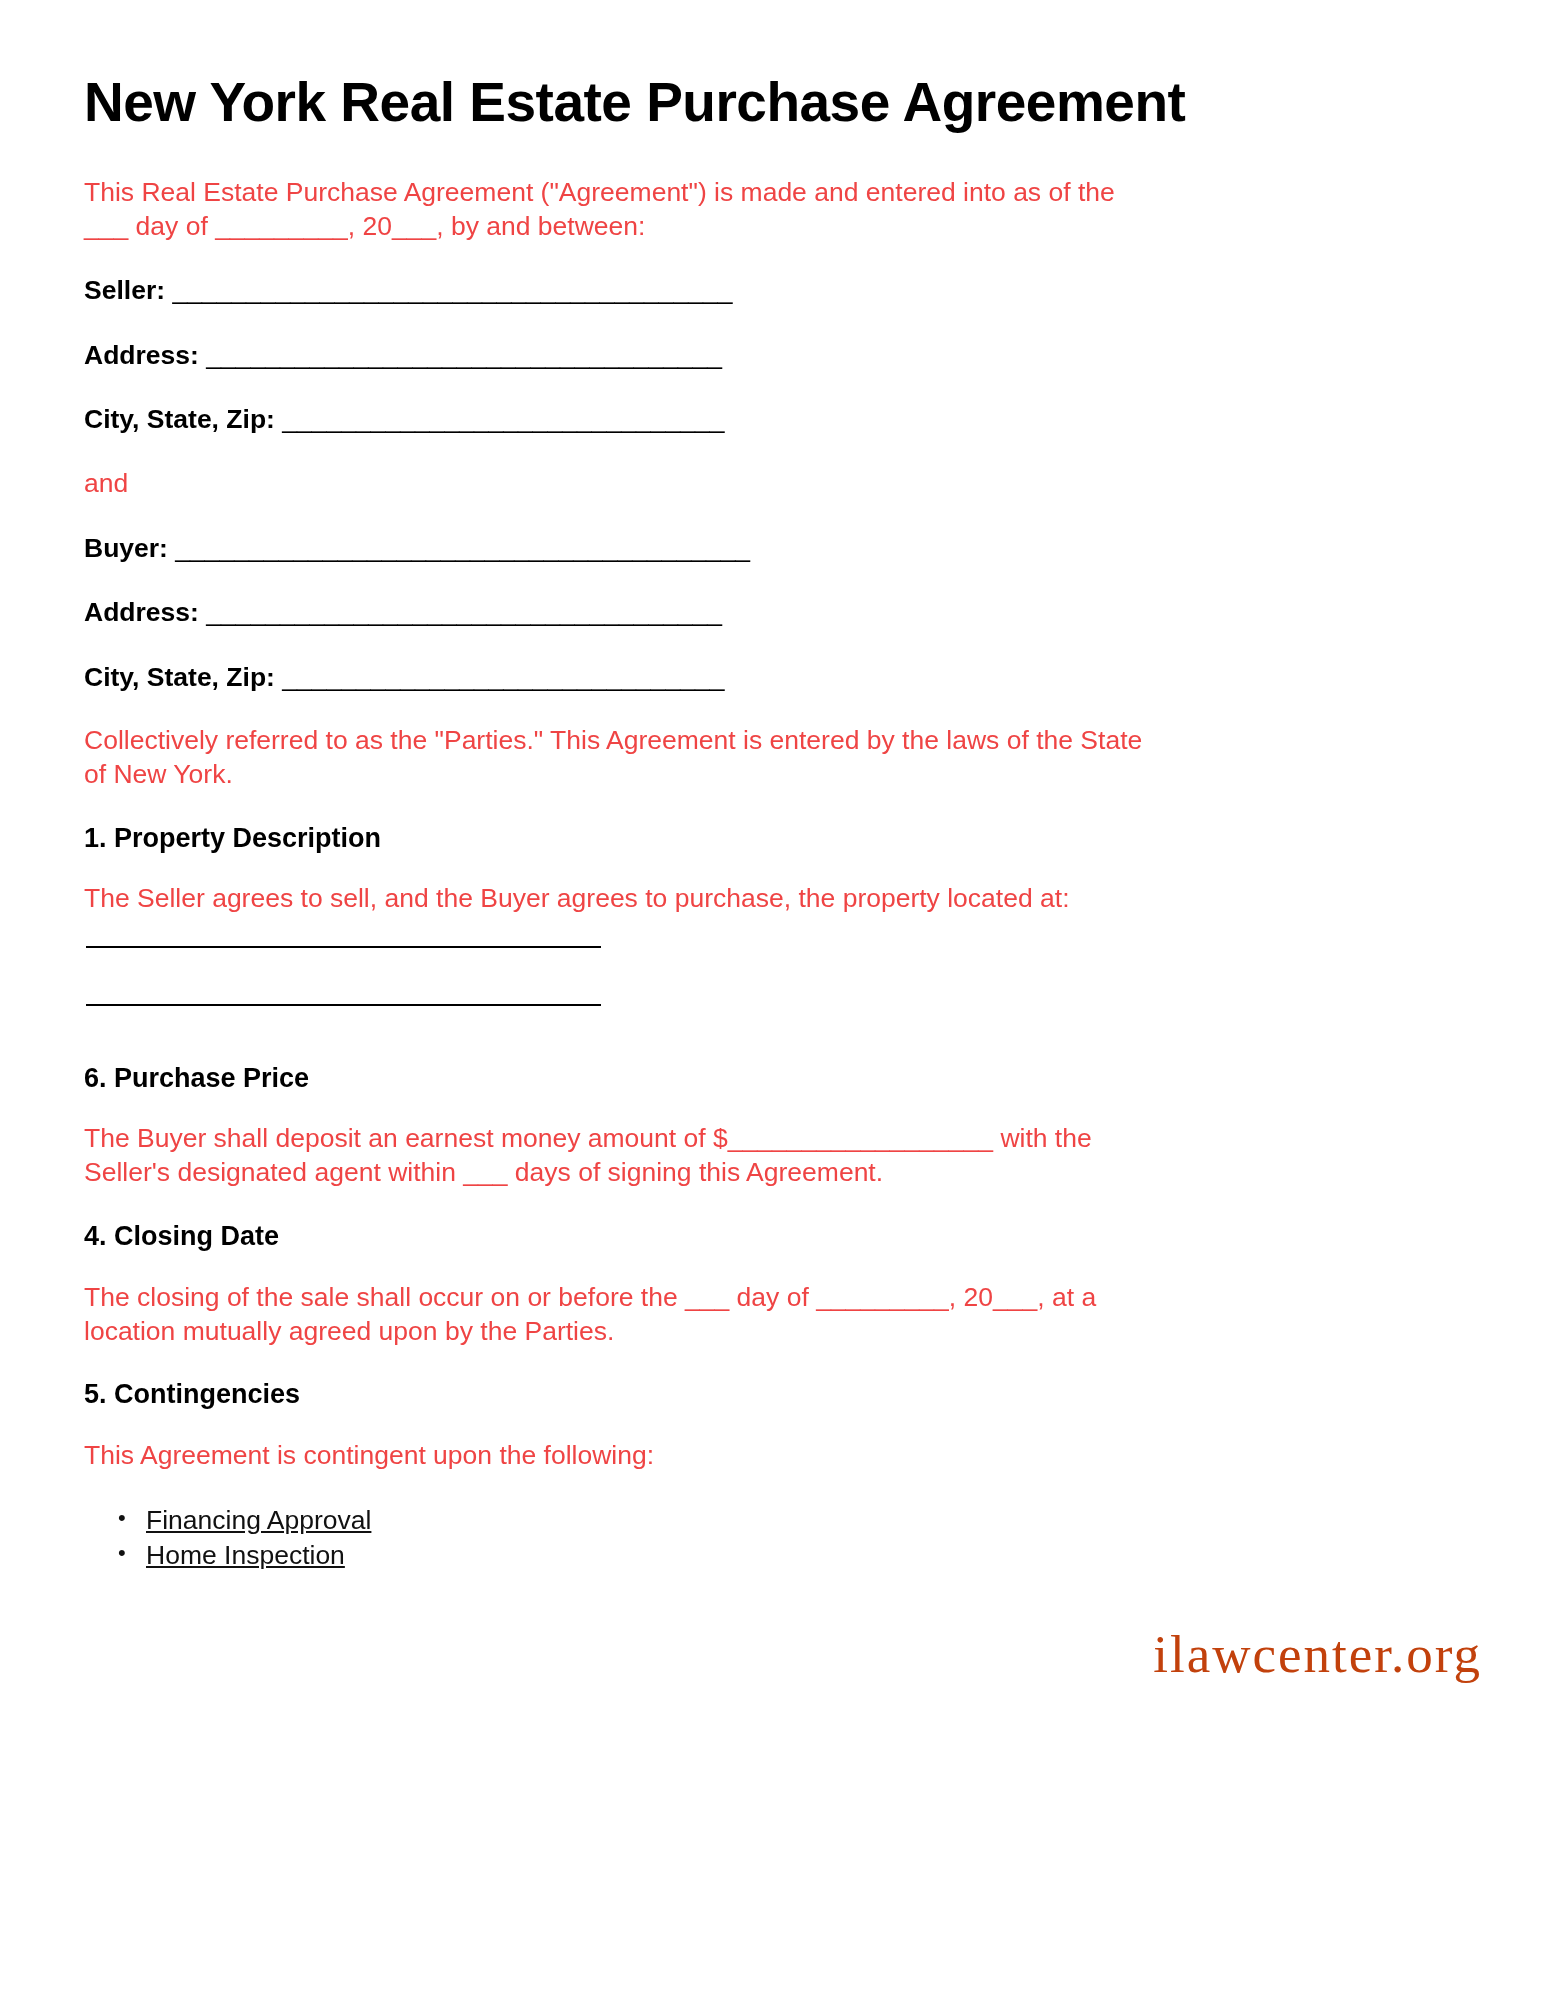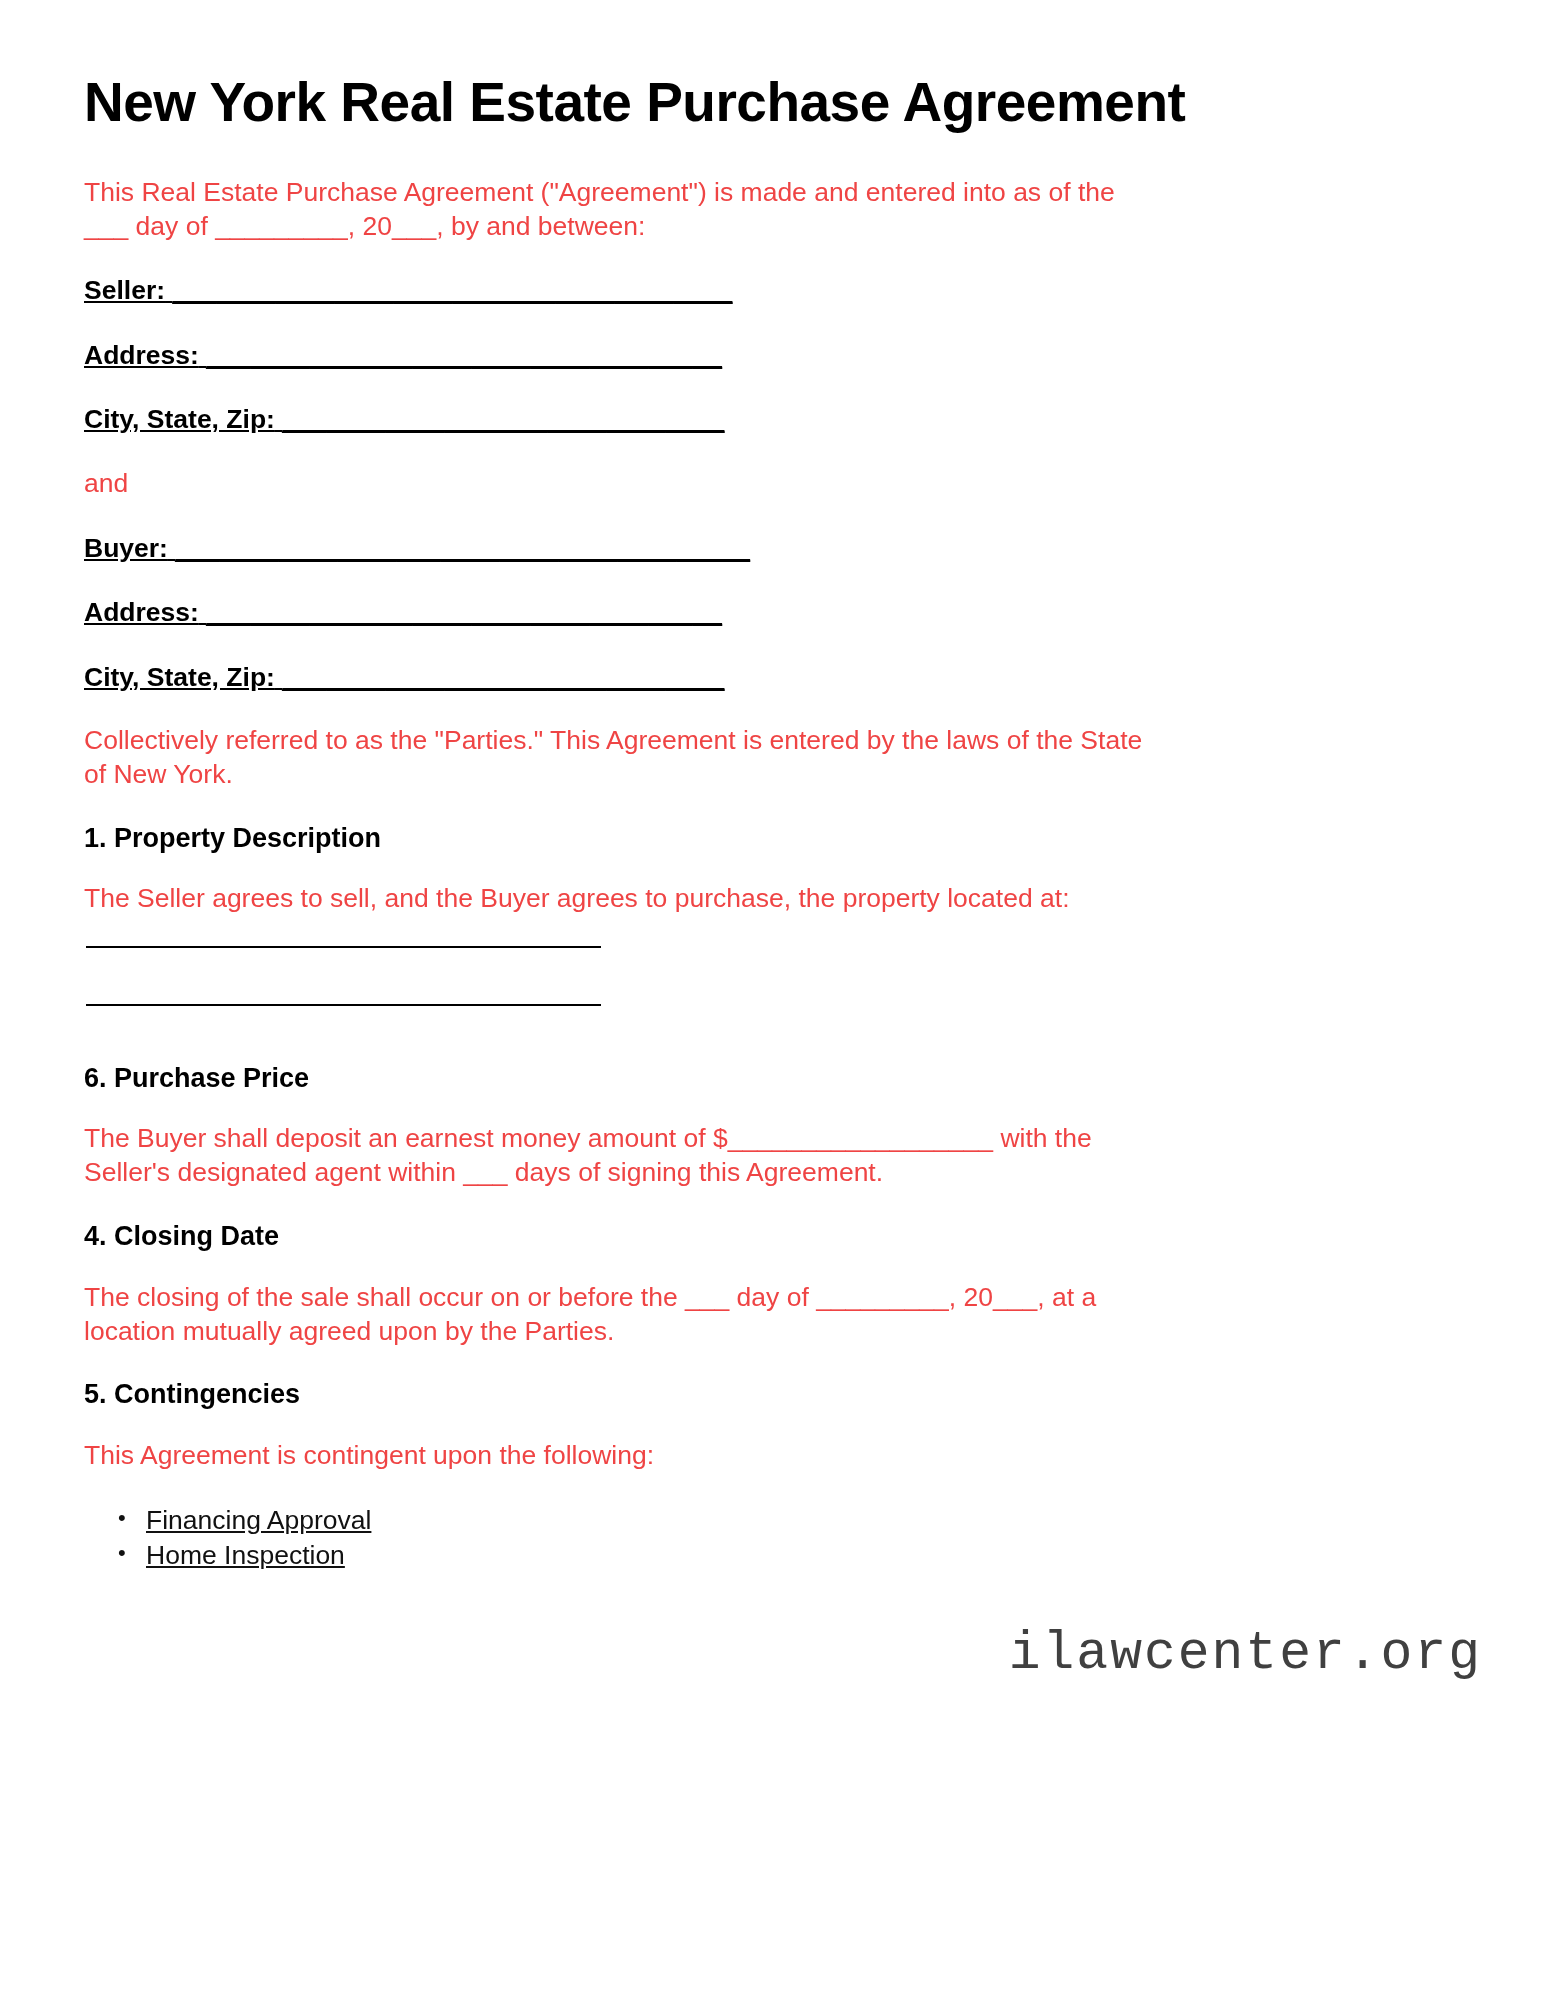--- a/index.html
+++ b/index.html
@@ -37,21 +37,20 @@
     line-height: 1.28;
     margin: 0 0 30px 0;
     max-width: 1062px;
     color: #ef4444;
   }
   .field-line {
     font-size: 26.5px;
     line-height: 1.3;
     margin: 0 0 30px 0;
     white-space: nowrap;
-    text-decoration: underline;
   }
   .field-line .lbl {
     font-weight: bold;
   }
   .blank {
     letter-spacing: 0px;
   }
   h2.section-head {
     font-size: 27px;
     font-weight: bold;
@@ -83,24 +82,24 @@
     content: "\2022";
     position: absolute;
     left: -28px;
     top: 0;
     font-size: 22px;
   }
   .watermark {
     position: absolute;
     right: 72px;
     bottom: 26px;
-    font-family: Liberation Mono, monospace;
+    font-family: Liberation Serif, serif;
     font-size: 53px;
     letter-spacing: 2px;
-    color: #404040;
+    color: #c2410c;
     white-space: nowrap;
   }
 </style>
 </head>
 <body>
 
 <div class="page">
 
   <h1 class="doc-title">New York Real Estate Purchase Agreement</h1>
 

